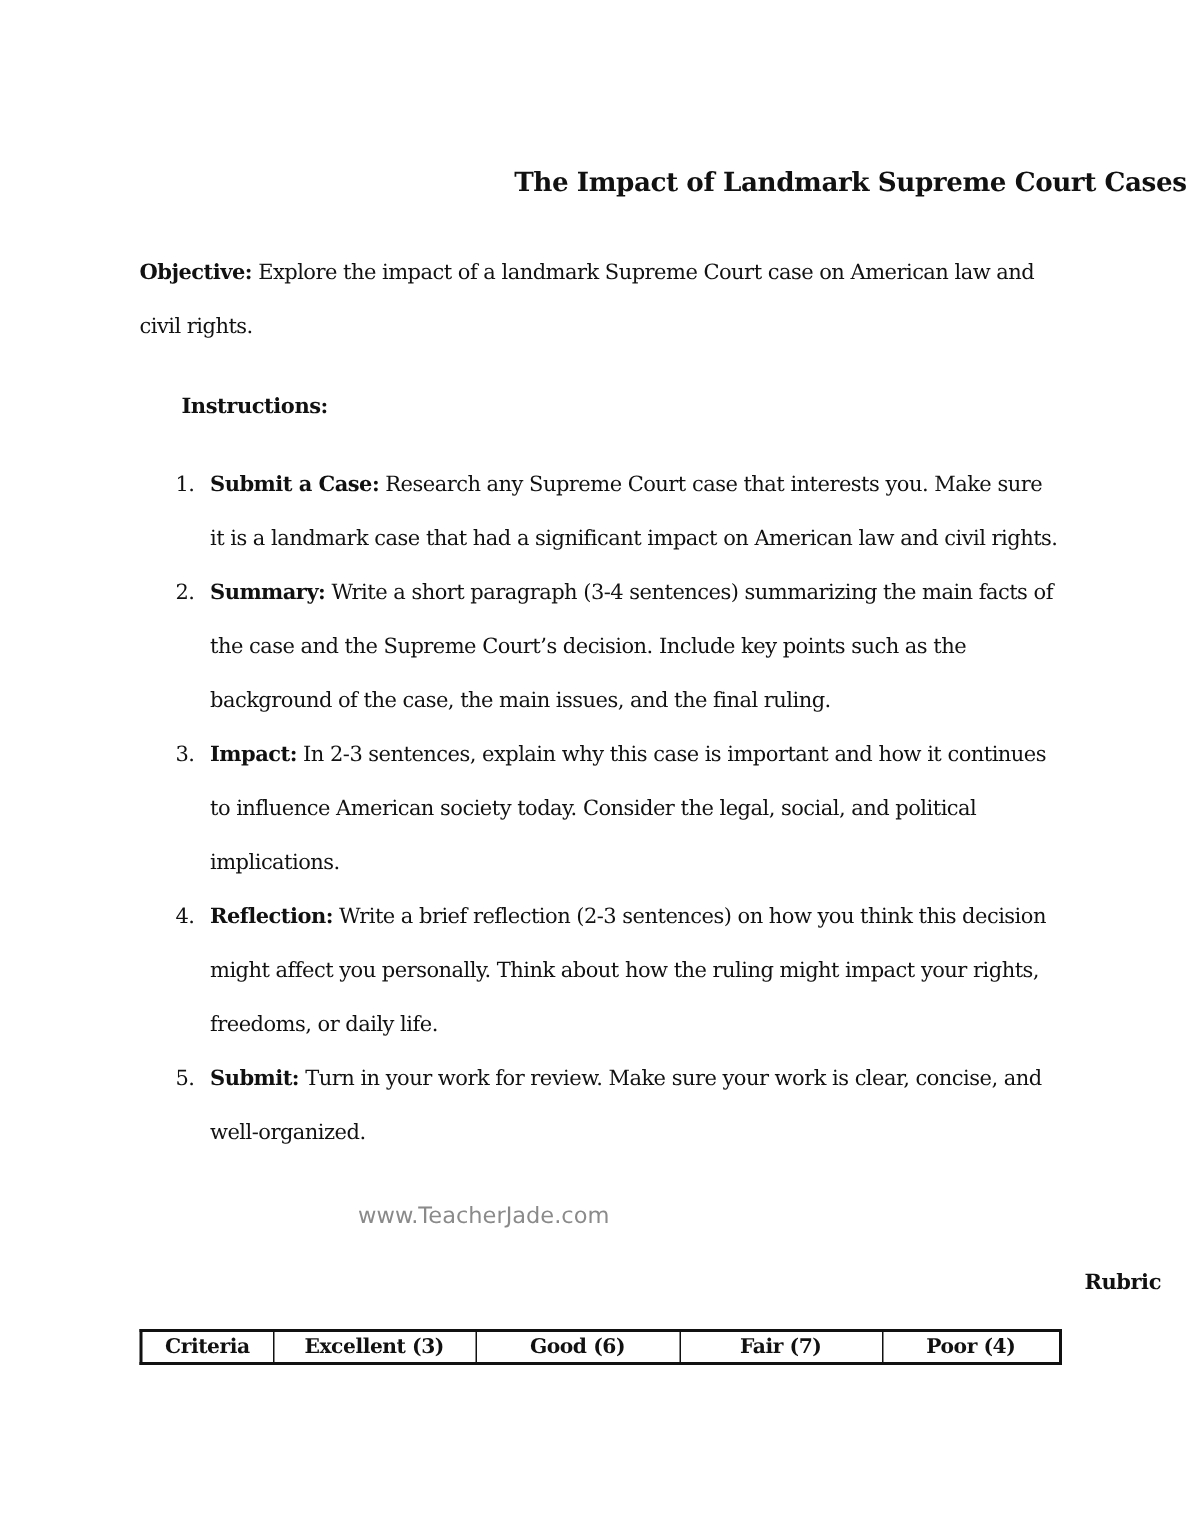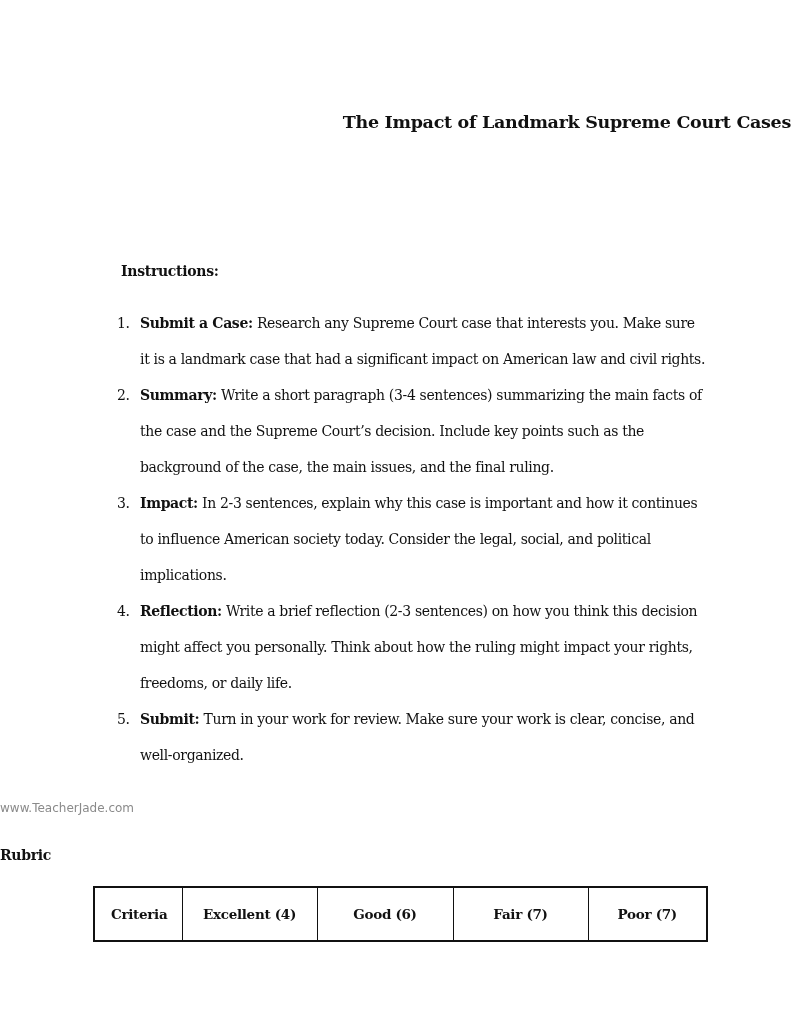--- a/index.html
+++ b/index.html
@@ -12,35 +12,36 @@
           letter-spacing: -0.35px; }
   .para b { font-weight: bold; }
   .objective { top: 164px; }
   .instructions-heading { position: absolute; top: 253px; left: 93px; font-size: 14px;
           font-weight: bold; letter-spacing: -0.3px; line-height: 36px; margin-left: 28px; }
   ol.steps { position: absolute; top: 305px; left: 93px; width: 615px; margin: 0; padding: 0;
              list-style: none; font-size: 14px; line-height: 36px; letter-spacing: -0.35px; }
   ol.steps li { position: relative; padding-left: 47px; margin: 0; }
   ol.steps .num { position: absolute; left: 24px; top: 0; }
   ol.steps b { font-weight: bold; }
-  .watermark { position: absolute; top: 801px; left: 0; width: 645px; 
-               font-family: "DejaVu Sans", "Liberation Sans", sans-serif; font-size: 12px; color: #8a8a8a; }
-  .rubric-heading { position: absolute; top: 847px; left: 0; width: 774px; text-align: left;
+  .watermark { position: absolute; top: 801px; left: 0; width: 645px; text-align: center;
+               font-family: "DejaVu Sans", "Liberation Sans", sans-serif; font-size: 15px; color: #8a8a8a; }
+  .rubric-heading { position: absolute; top: 847px; left: 0; width: 774px; text-align: right;
                font-weight: bold; font-size: 14px; letter-spacing: -0.3px; }
   table.rubric { position: absolute; top: 886px; left: 93px; width: 615px; height: 24px;
                  border-collapse: collapse; border: 2px solid #111; table-layout: fixed; }
-  table.rubric th { border: 1px solid #111; font-weight: bold; font-size: 13.5px; padding: 16px;
+  table.rubric th { border: 1px solid #111; font-weight: bold; font-size: 13.5px; padding: 0;
                     height: 20px; text-align: center; letter-spacing: -0.3px; }
 </style>
 </head>
 <body>
 
 <div class="page">
   <div class="title">The Impact of Landmark Supreme Court Cases</div>
 
+  <div class="para objective"><b>Objective:</b><span> Explore the impact of a landmark Supreme Court case on American law and civil rights.</span></div>
 
   <div class="instructions-heading">Instructions:</div>
 
   <ol class="steps">
     <li><span class="num">1.</span><b>Submit a Case:</b><span> Research any Supreme Court case that interests you. Make sure it is a landmark case that had a significant impact on American law and civil rights.</span></li>
     <li><span class="num">2.</span><b>Summary:</b><span> Write a short paragraph (3-4 sentences) summarizing the main facts of the case and the Supreme Court’s decision. Include key points such as the background of the case, the main issues, and the final ruling.</span></li>
     <li><span class="num">3.</span><b>Impact:</b><span> In 2-3 sentences, explain why this case is important and how it continues to influence American society today. Consider the legal, social, and political implications.</span></li>
     <li><span class="num">4.</span><b>Reflection:</b><span> Write a brief reflection (2-3 sentences) on how you think this decision might affect you personally. Think about how the ruling might impact your rights, freedoms, or daily life.</span></li>
     <li><span class="num">5.</span><b>Submit:</b><span> Turn in your work for review. Make sure your work is clear, concise, and well-organized.</span></li>
   </ol>
@@ -53,20 +54,20 @@
     <colgroup>
       <col style="width:88px">
         <col style="width:135px">
         <col style="width:136px">
         <col style="width:135px">
         <col>
     </colgroup>
     <tbody>
         <tr>
       <th>Criteria</th>
-      <th>Excellent (4)</th>
+      <th>Excellent (3)</th>
       <th>Good (6)</th>
       <th>Fair (7)</th>
-      <th>Poor (7)</th>
+      <th>Poor (4)</th>
     </tr>
   </tbody>
     </table>
 </div>
 
 </body></html>

